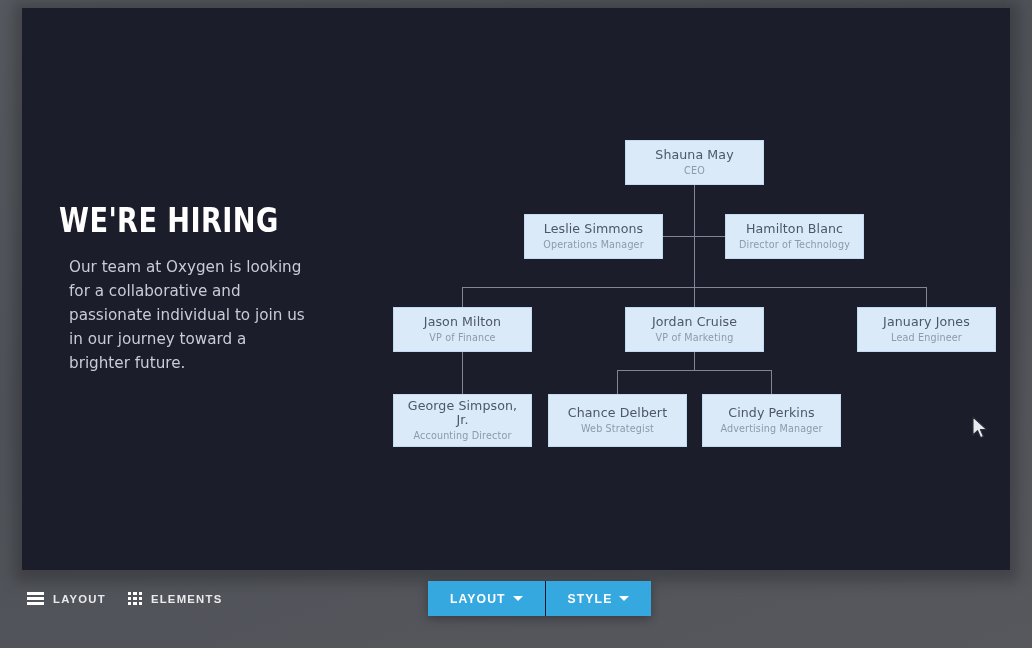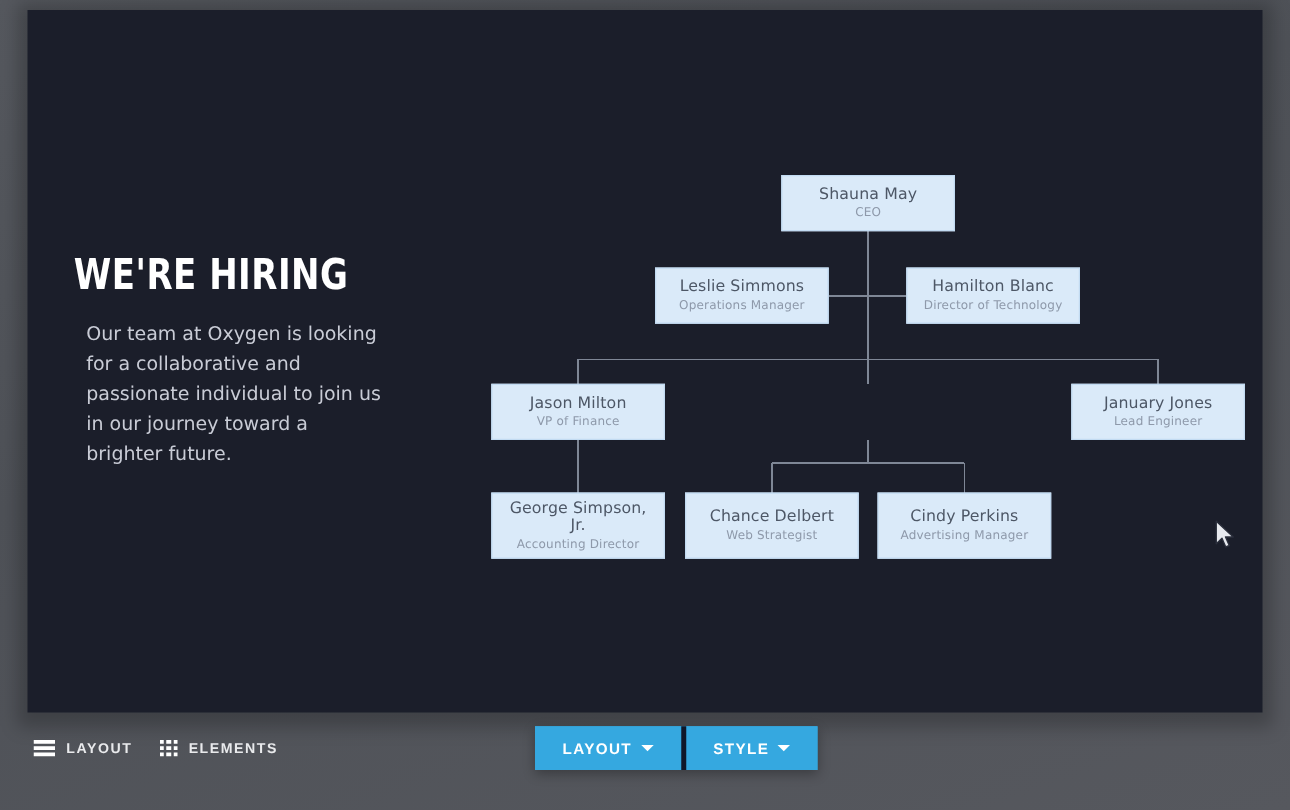--- a/index.html
+++ b/index.html
@@ -177,21 +177,21 @@
     height: 35px;
     display: flex;
     align-items: center;
     justify-content: center;
     gap: 7px;
     padding: 0 22px;
     cursor: pointer;
     background: #35a8e0;
   }
   .dd-btn + .dd-btn {
-    border-left: 4px solid #0f172a;
+    border-left: 1px solid #0f172a;
   }
   .dd-label {
     font-family: "Liberation Sans", sans-serif;
     font-size: 12.2px;
     font-weight: bold;
     letter-spacing: 1.1px;
     color: #ffffff;
   }
   .caret {
     width: 0; height: 0;
@@ -261,20 +261,24 @@
       <div class="node" style="left:703px;top:206px;width:139px;height:45px;">
         <div class="node-name">Hamilton Blanc</div>
         <div class="node-title">Director of Technology</div>
       </div>
 
       <div class="node" style="left:371px;top:299px;width:139px;height:45px;">
         <div class="node-name">Jason Milton</div>
         <div class="node-title">VP of Finance</div>
       </div>
 
+      <div class="node" style="left:603px;top:299px;width:139px;height:45px;">
+        <div class="node-name">Jordan Cruise</div>
+        <div class="node-title">VP of Marketing</div>
+      </div>
 
       <div class="node" style="left:371px;top:386px;width:139px;height:53px;">
         <div class="node-name">George Simpson, Jr.</div>
         <div class="node-title">Accounting Director</div>
       </div>
 
       <div class="node" style="left:835px;top:299px;width:139px;height:45px;">
         <div class="node-name">January Jones</div>
         <div class="node-title">Lead Engineer</div>
       </div>

